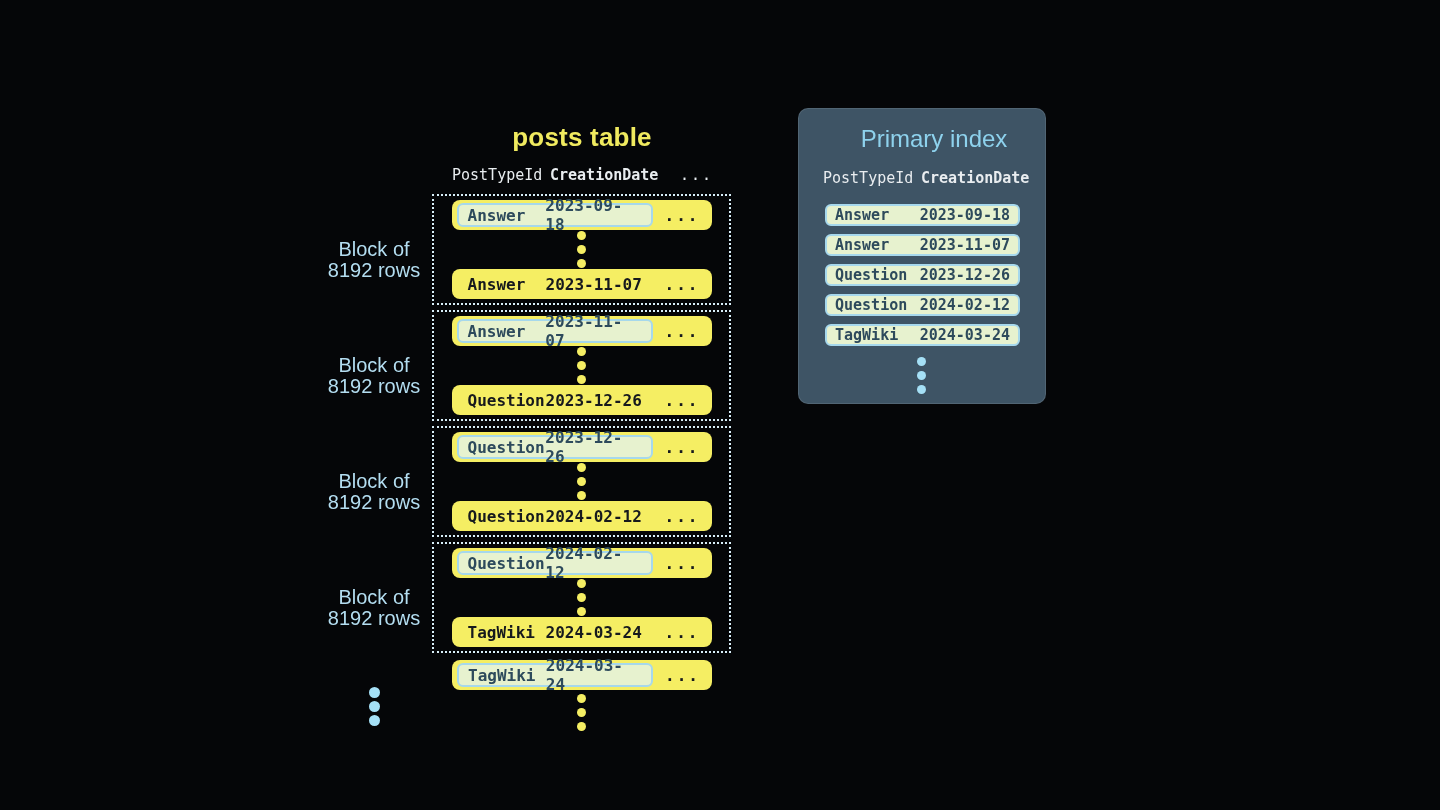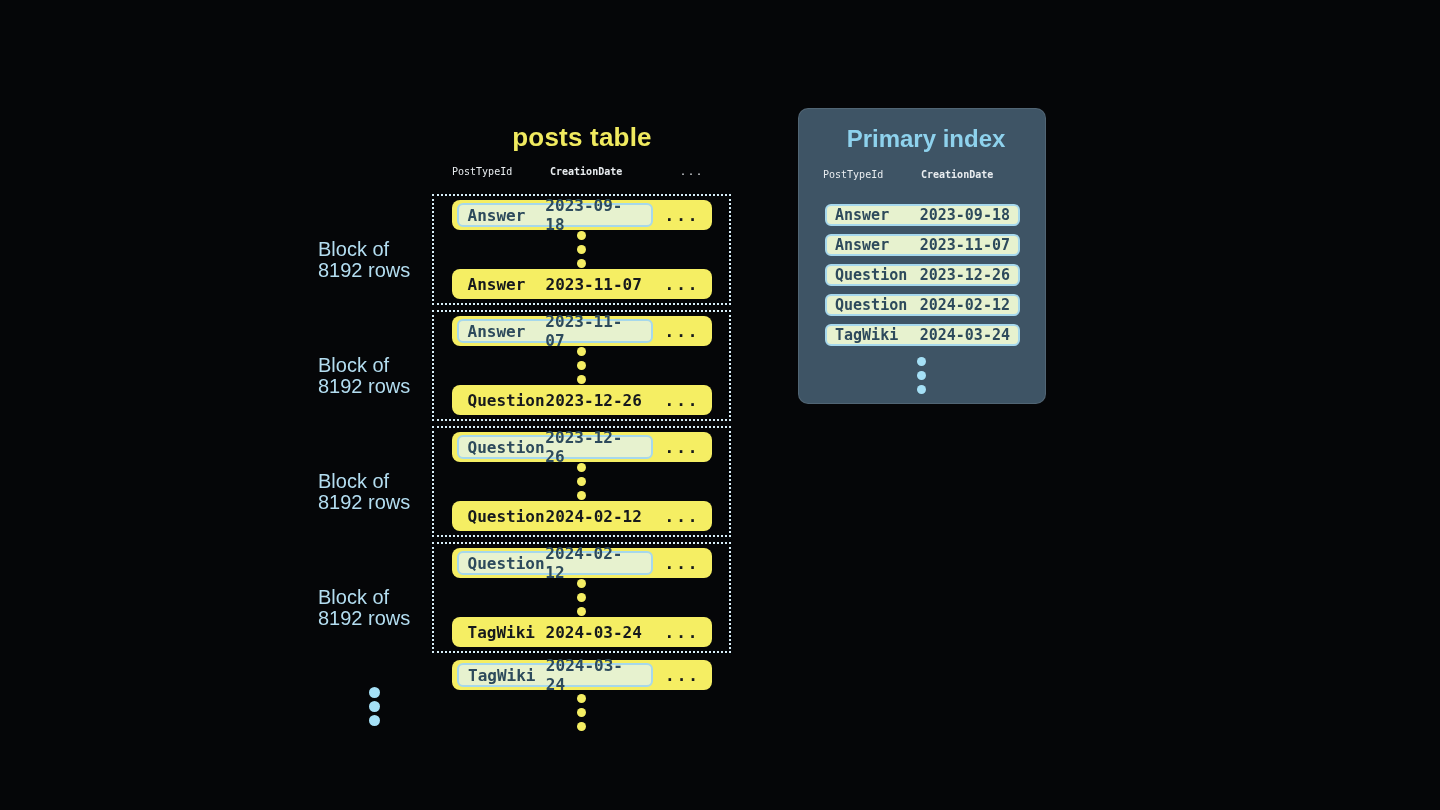--- a/index.html
+++ b/index.html
@@ -11,38 +11,38 @@
   }
 
   
   .posts-title {
     position:absolute; left:432px; top:122px; width:300px;
     text-align:center; font-size:26px; font-weight:600;
     color:var(--title-yellow,#f0ea5f); letter-spacing:0.2px;
   }
   .col-header {
     position:absolute; height:20px;
-    font-family:"DejaVu Sans Mono", monospace; font-size:10px;
+    font-family:"DejaVu Sans Mono", monospace; font-size:15px;
     color:var(--header-text,#e9edf0);
   }
   .posts-header { left:452px; top:166px; width:280px; }
   .col-header .c1 { position:absolute; left:0; }
   .col-header .c2 { position:absolute; left:98px;font-weight:bold; }
   .col-header .c3 { position:absolute; left:228px; letter-spacing:2px; }
 
   .block {
     position:absolute; left:432px; width:299px; height:111px;
     box-sizing:border-box; border:2px dotted var(--dotted-border,#d8eef8);
     display:flex; flex-direction:column; align-items:center;
     justify-content:space-between; padding:4px 0;
   }
   .b0{top:194px}.b1{top:310px}.b2{top:426px}.b3{top:542px}
 
   .block-label {
-    position:absolute; left:318px; width:112px; text-align:left;
+    position:absolute; left:318px; width:112px; text-align:center;
     font-size:20px; line-height:21px; color:var(--label-blue,#b3ddf0);
   }
   .b0-label{top:239px}.b1-label{top:355px}.b2-label{top:471px}.b3-label{top:587px}
 
   .row {
     position:relative; width:260px; height:30px;
     background:var(--row-yellow,#f5ee63); border-radius:8px;
     display:flex; align-items:center;
     font-family:"DejaVu Sans Mono", monospace; font-weight:bold;
     font-size:16px; color:var(--row-text,#16191d);
@@ -71,22 +71,22 @@
   .left-dots i { width:11px; height:11px; }
   .left-dots { gap:3px; }
 
   
   .panel {
     position:absolute; left:798px; top:108px; width:248px; height:296px;
     background:var(--panel-bg,#3e5465); border-radius:10px;
     border:1px solid rgba(255,255,255,0.10); box-sizing:border-box;
   }
   .pi-title {
-    position:absolute; left:4px; top:16px; width:100%;
-    text-align:center; font-size:24px; font-weight:700;
+    position:absolute; left:12px; top:16px; width:100%;
+    text-align:center; font-size:24px; font-weight:400;
     color:var(--accent-blue,#8ed2ed);
   }
   .pi-header { left:24px; top:60px; width:210px; }
   .pi-pill {
     position:absolute; left:26px; width:195px; height:22px;
     box-sizing:border-box; padding:0 8px;
     display:flex; align-items:center; justify-content:space-between;
     background:var(--highlight-fill,#e7f2cf);
     border:2px solid var(--highlight-border,#a6d8ec);
     border-radius:6px;

